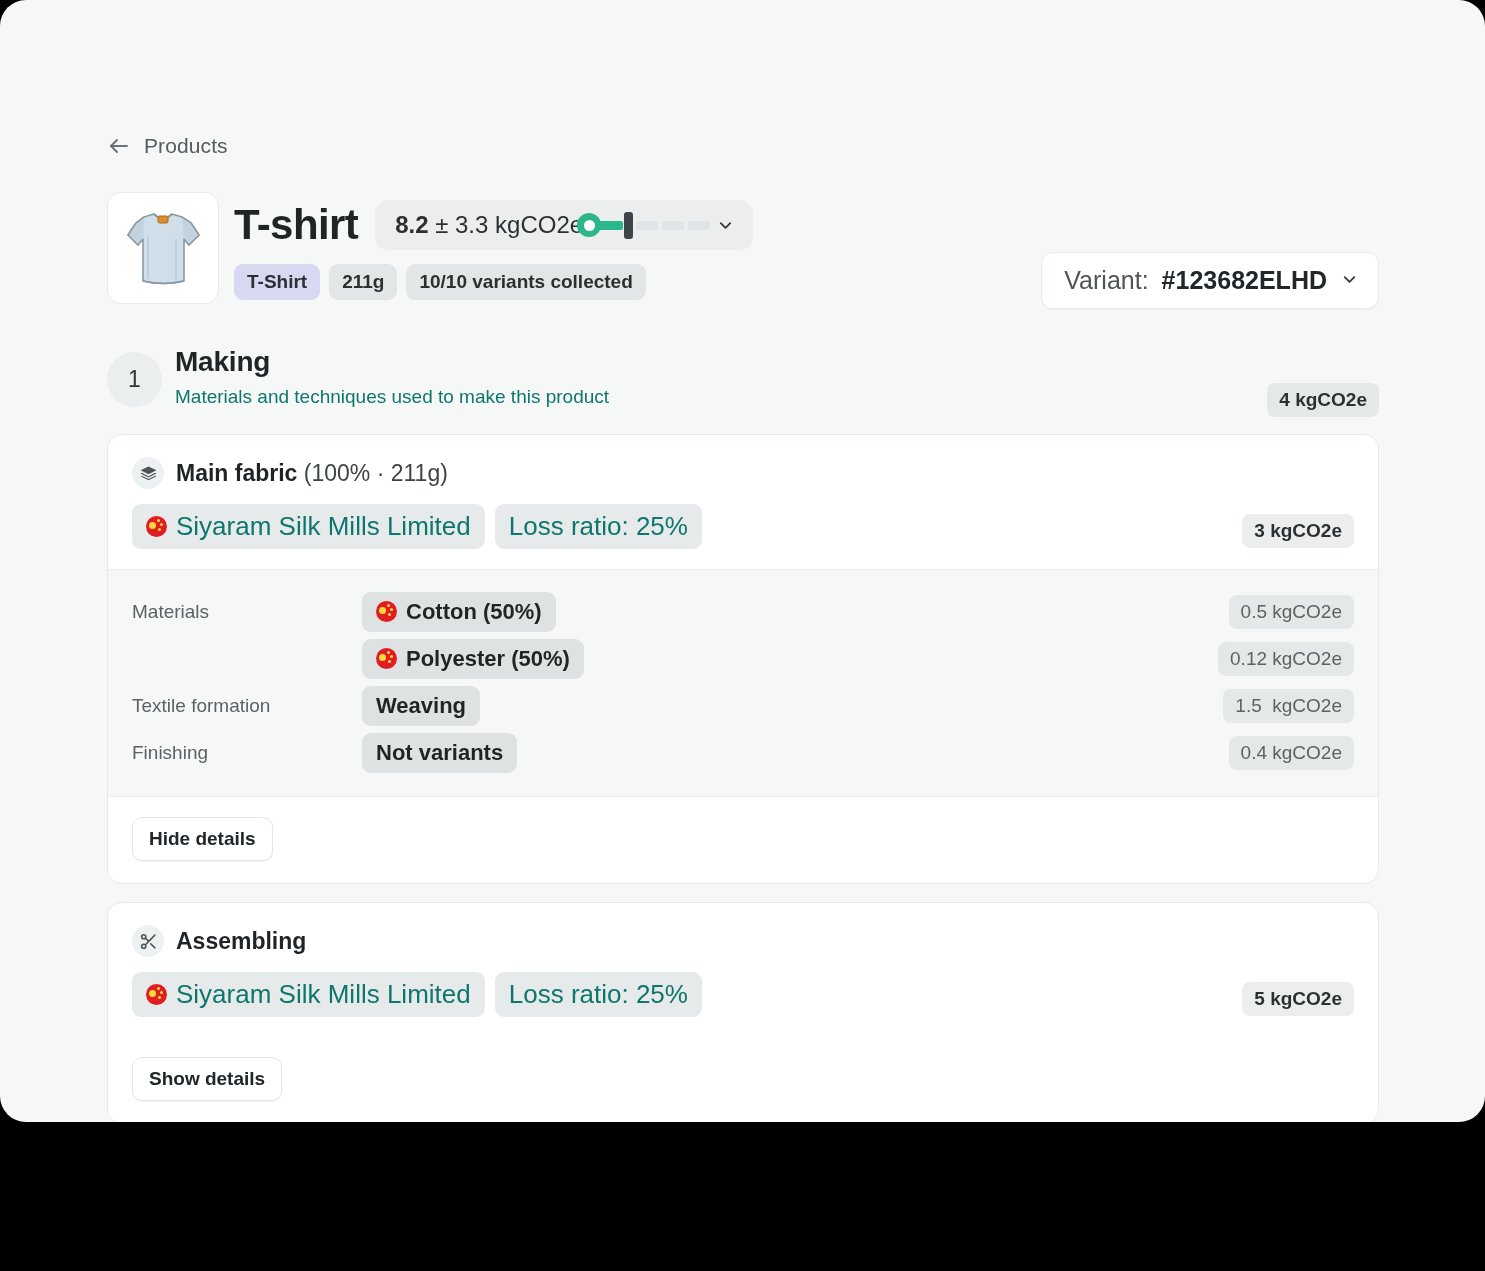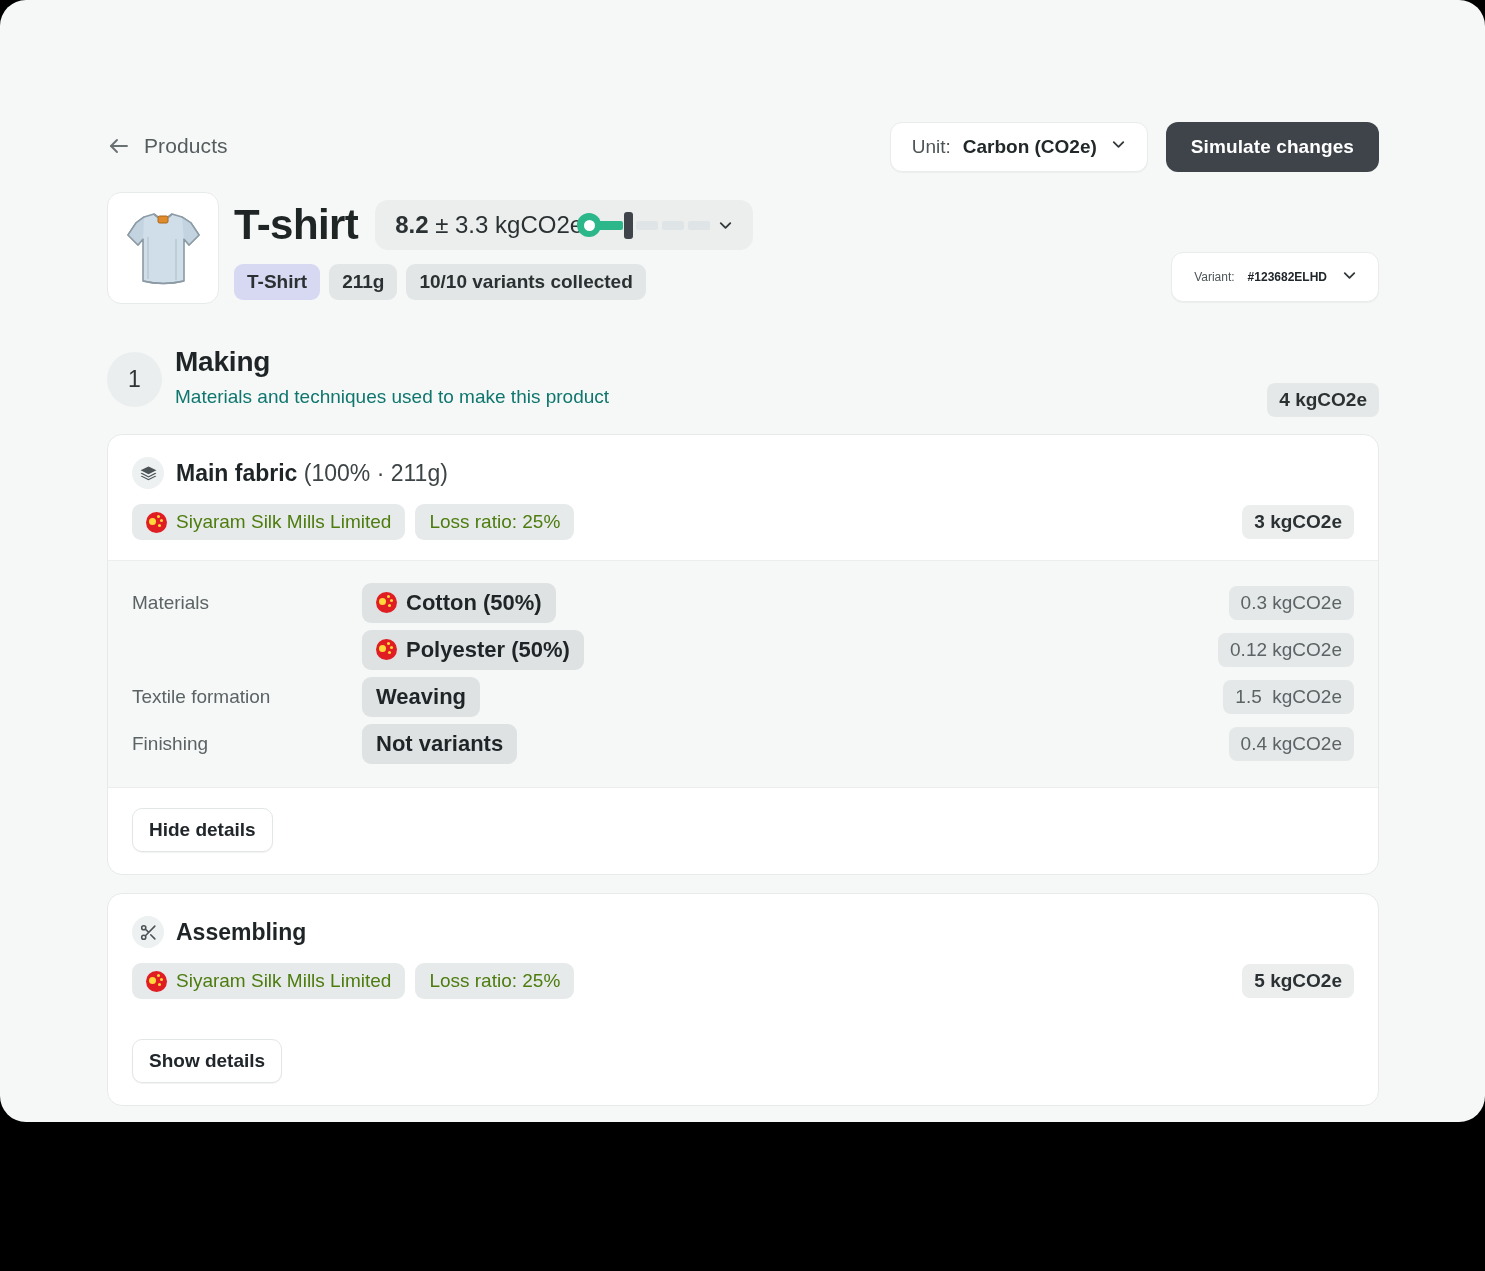--- a/index.html
+++ b/index.html
@@ -197,21 +197,21 @@
   .variant-select {
     position: absolute;
     right: 0; top: 60px;
     display: flex;
     align-items: center;
     gap: 13px;
     background: #ffffff;
     border: 1px solid #e9ecec;
     border-radius: 12px;
     padding: 13px 19px 13px 22px;
-    font-size: 12px;
+    font-size: 25px;
     cursor: pointer;
     box-shadow: 0 1px 1px rgba(16,24,40,.04);
   }
   .variant-select .lab { color: #4e5557; }
   .variant-select .val { font-weight: 700; color: #20262a; }
 
   
   .tabs {
     position: relative;
     margin-top: 18px;
@@ -322,22 +322,22 @@
     gap: 10px;
     margin-top: 15px;
   }
   .chip {
     display: inline-flex;
     align-items: center;
     gap: 9px;
     background: #e7eaea;
     border-radius: 9px;
     padding: 7px 14px;
-    font-size: 19px;
-    color: #4d7c0f;
+    font-size: 26px;
+    color: #0f766e;
     white-space: nowrap;
   }
   .flag {
     width: 21px; height: 21px;
     border-radius: 50%;
     background: #e01d22;
     position: relative;
     flex: none;
     overflow: hidden;
   }
@@ -428,32 +428,20 @@
       <div class="back-link">
         <span class="back-arrow">
           <svg viewBox="0 0 24 24" width="24" height="24" fill="none" stroke="#6a7173" stroke-width="1.9" stroke-linecap="round" stroke-linejoin="round">
             <path d="M20 12H4"></path>
               <path d="M10 6l-6 6 6 6"></path>
           </svg>
         </span>
         <span class="back-label">Products</span>
       </div>
 
-      <div class="topbar-right">
-        <div class="unit-select">
-          <span class="lab">Unit:</span>
-          <span class="val">Carbon (CO2e)</span>
-          <span>
-            <svg viewBox="0 0 24 24" width="19" height="19" fill="none" stroke="#33393b" stroke-width="2.3" stroke-linecap="round" stroke-linejoin="round">
-                <path d="M6 9l6 6 6-6"></path>
-              </svg>
-          </span>
-        </div>
-        <button class="simulate-btn">Simulate changes</button>
-      </div>
     </div>
 
     <div class="product-head">
       <div class="thumb">
         <svg viewBox="0 0 110 110">
           <g>
             <path d="M36 24 L28 30 L20 42 L30 52 L35 46 L35 88 Q55 93 76 88 L76 46 L81 52 L91 42 L83 30 L74 24 L64 21 Q55 30 46 21 Z" fill="#cfdee8" stroke="#8b9aa4" stroke-width="1.6" stroke-linejoin="round"></path>
             <path d="M36 24 L28 30 L20 42 L30 52 L35 46" fill="#c3d4e0" stroke="#8b9aa4" stroke-width="1.4" stroke-linejoin="round"></path>
             <path d="M74 24 L83 30 L91 42 L81 52 L76 46" fill="#c3d4e0" stroke="#8b9aa4" stroke-width="1.4" stroke-linejoin="round"></path>
             <path d="M46 21 Q55 30 64 21" fill="none" stroke="#8b9aa4" stroke-width="1.8"></path>
@@ -545,21 +533,21 @@
           <span class="detail-label">Materials</span>
           <span class="detail-val">
             <span class="flag">
                 <i class="s1"></i>
                 <i class="s2"></i>
                 <i class="s3"></i>
                 <i class="s4"></i>
               </span>
             <span>Cotton (50%)</span>
           </span>
-          <span class="detail-amount">0.3 kgCO2e</span>
+          <span class="detail-amount">0.5 kgCO2e</span>
         </div>
         <div class="detail-row">
           <span class="detail-label"></span>
           <span class="detail-val">
             <span class="flag">
                 <i class="s1"></i>
                 <i class="s2"></i>
                 <i class="s3"></i>
                 <i class="s4"></i>
               </span>

